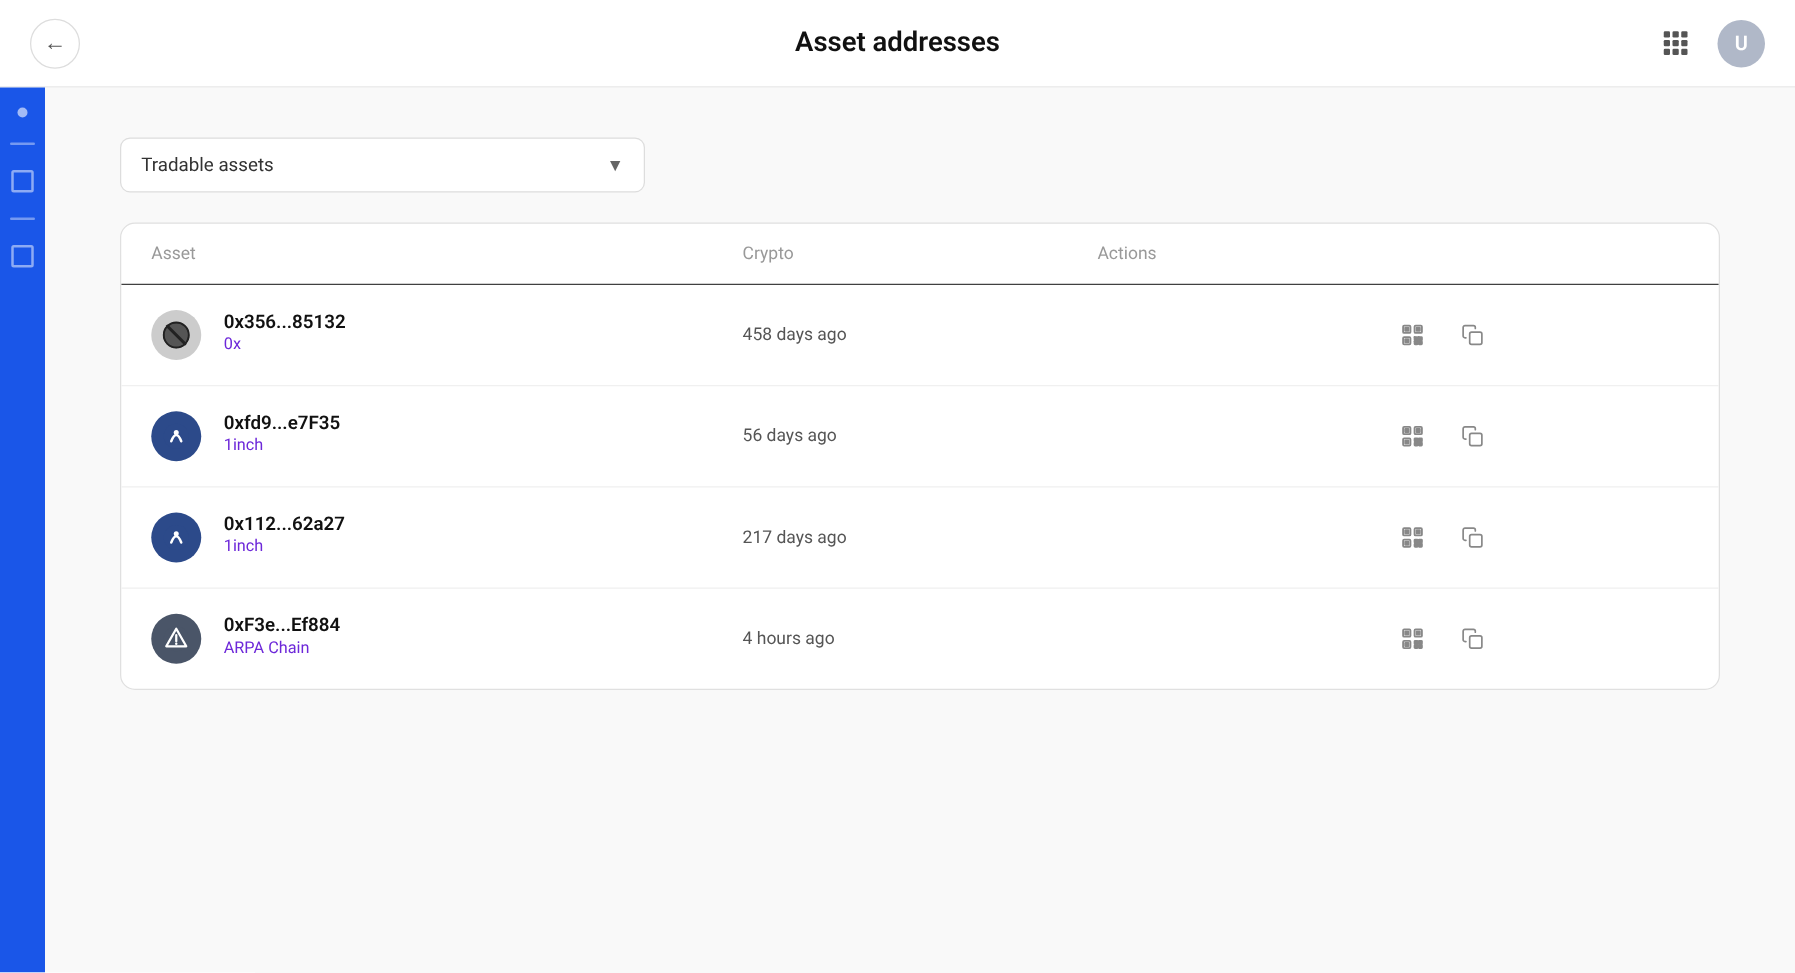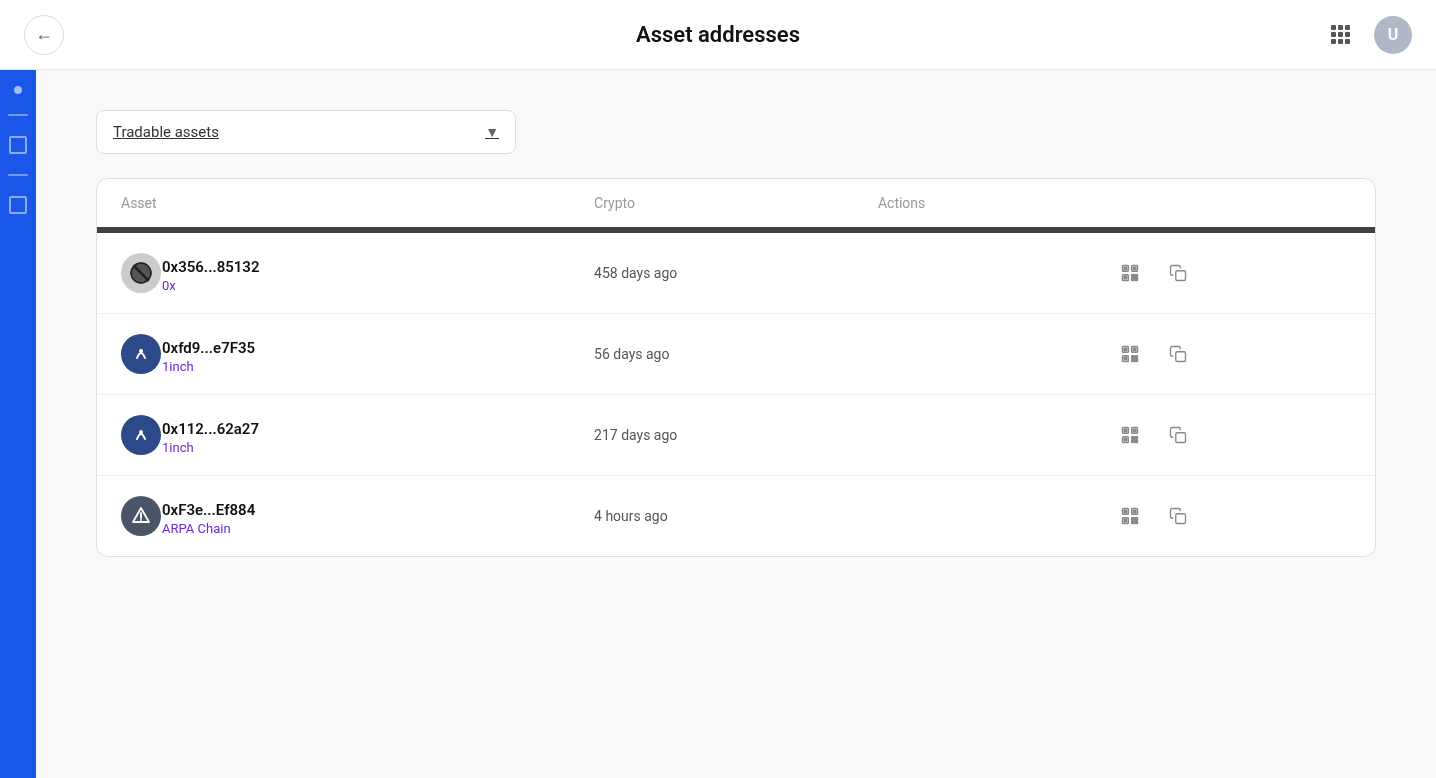--- a/index.html
+++ b/index.html
@@ -127,59 +127,58 @@
       align-items: center;
       justify-content: space-between;
       width: 420px;
       padding: 12px 16px;
       border: 1px solid #ddd;
       border-radius: 8px;
       background: #fff;
       cursor: pointer;
       font-size: 15px;
       color: #333;
-      text-decoration: underline;
     }
     .dropdown-arrow {
       color: #666;
       font-size: 14px;
     }
 
     
     .table-container {
       background: #fff;
       border-radius: 12px;
       border: 1px solid #e0e0e0;
       overflow: hidden;
     }
     .table-header {
       display: grid;
       grid-template-columns: 2fr 1.2fr 1fr 1fr;
       padding: 16px 24px;
-      border-bottom: 6px solid #404040;
+      border-bottom: 1px solid #404040;
     }
     .table-header-cell {
       font-size: 14px;
       color: #999;
       font-weight: 400;
     }
     .table-row {
       display: grid;
       grid-template-columns: 2fr 1.2fr 1fr 1fr;
       padding: 20px 24px;
       border-bottom: 1px solid #f0f0f0;
       align-items: center;
     }
     .table-row:last-child {
       border-bottom: none;
     }
     .asset-cell {
       display: flex;
-      align-items: flex-end;
-      gap: 1px;
+      align-items: flex-start;
+      gap: 18px;
     }
     .asset-icon {
       width: 40px;
       height: 40px;
       border-radius: 50%;
       background: #2c3e6e;
       display: flex;
       align-items: center;
       justify-content: center;
       flex-shrink: 0;

